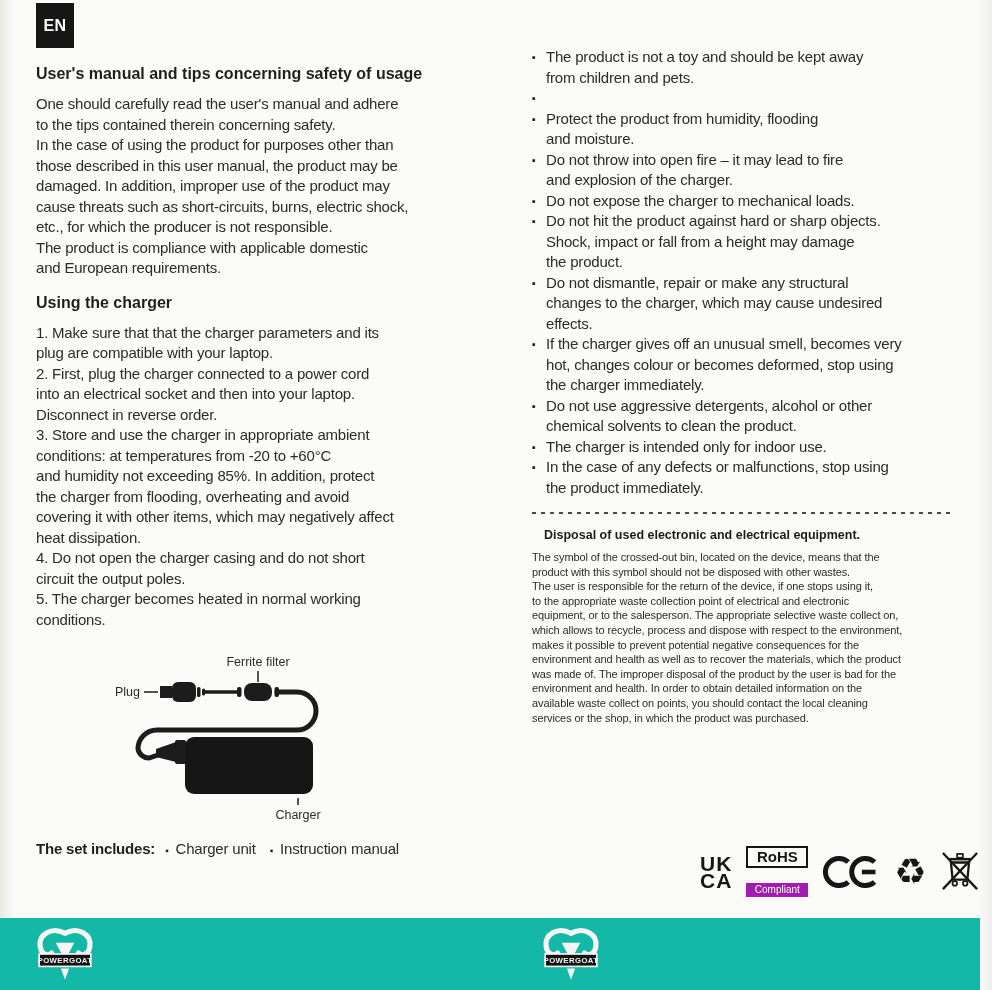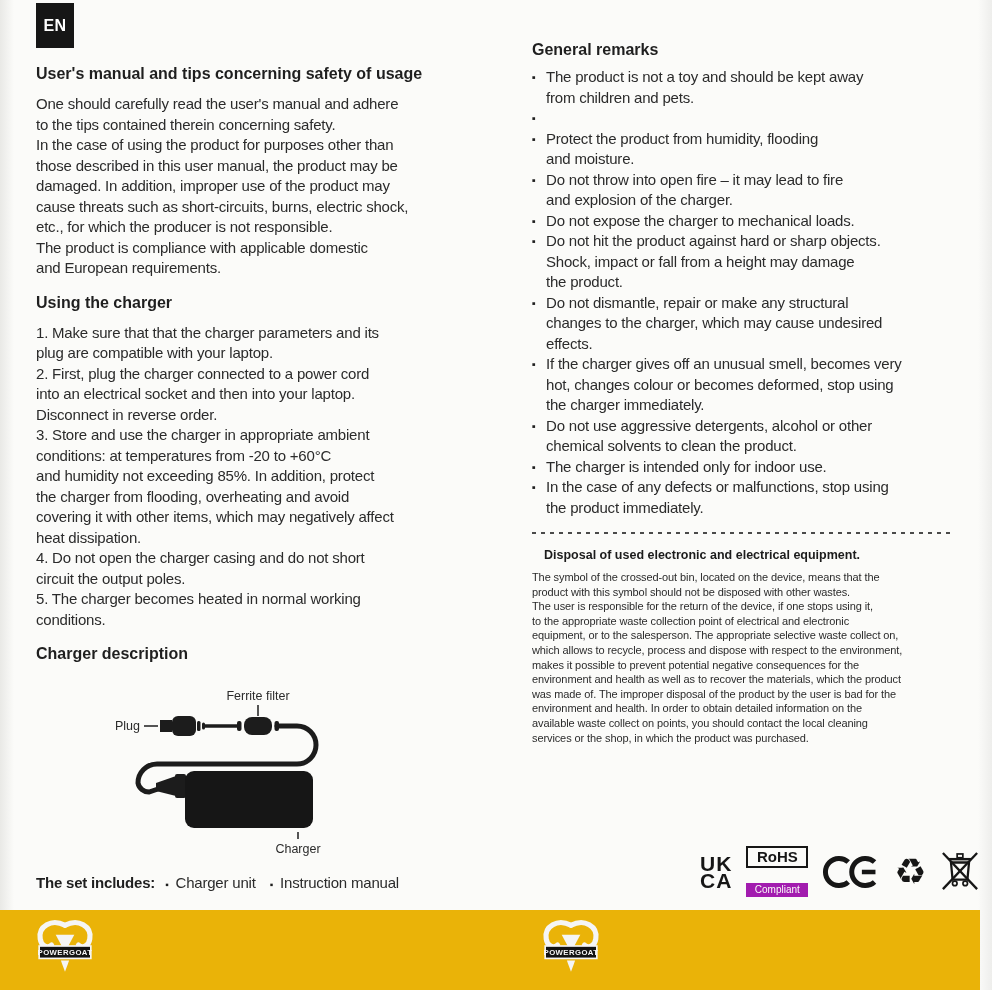--- a/index.html
+++ b/index.html
@@ -61,21 +61,21 @@
   .diagram{margin-top:22px;display:block;}
   .diagram text{font-family:"Liberation Sans",sans-serif;fill:#2b2b2b;}
 
   .set-line{margin-top:13px;font-size:15px;letter-spacing:-0.2px;display:flex;align-items:baseline;gap:10px;}
   .set-label{font-weight:bold;color:#1f1f1f;}
   .set-item{display:inline-flex;align-items:baseline;gap:7px;}
   .set-marker{font-size:10px;color:#1f1f1f;}
 
   
   .bottom-band{
-    position:absolute;left:0;right:12px;bottom:0;height:80px;background:#eab308;
+    position:absolute;left:0;right:12px;bottom:0;height:72px;background:#14b8a6;
   }
   .brand-logo{position:absolute;top:7px;width:62px;height:58px;}
   .brand-logo.first{left:34px;}
   .brand-logo.second{left:540px;}
 </style>
 </head>
 <body>
 
 <div class="page">
   <div class="edge left"></div>
@@ -107,21 +107,20 @@
 conditions: at temperatures from -20 to +60°C
 and humidity not exceeding 85%. In addition, protect
 the charger from flooding, overheating and avoid
 covering it with other items, which may negatively affect
 heat dissipation.
 4. Do not open the charger casing and do not short
 circuit the output poles.
 5. The charger becomes heated in normal working
 conditions.</p>
 
-    <h2 class="sec">Charger description</h2>
 
     <svg class="diagram" width="430" height="175" viewBox="0 0 430 175">
 
       <text x="222" y="14" text-anchor="middle" font-size="12.5">Ferrite filter</text>
       <line x1="222" y1="19" x2="222" y2="30" stroke="#2b2b2b" stroke-width="1.6"></line>
       <text x="104" y="44" text-anchor="end" font-size="12.5">Plug</text>
       <line x1="108" y1="40" x2="122" y2="40" stroke="#2b2b2b" stroke-width="1.6"></line>
 
       <rect x="124" y="34" width="12" height="12" fill="#1c1c1c"></rect>
       <rect x="136" y="30" width="24" height="20" rx="6" fill="#1c1c1c"></rect>
@@ -156,21 +155,20 @@
 
           <span class="set-item">
             <span class="set-marker">▪</span>
             <span>Instruction manual</span>
           </span>
         </span>
     </div>
   </div>
 
   <div class="col-right">
-    <h2>General remarks</h2>
 
     <div class="remarks">
 
         <div class="remark-row">
           <span class="remark-marker">▪</span>
           <span class="remark-text">The product is not a toy and should be kept away
 from children and pets.</span>
         </div>
 
         <div class="remark-row">

